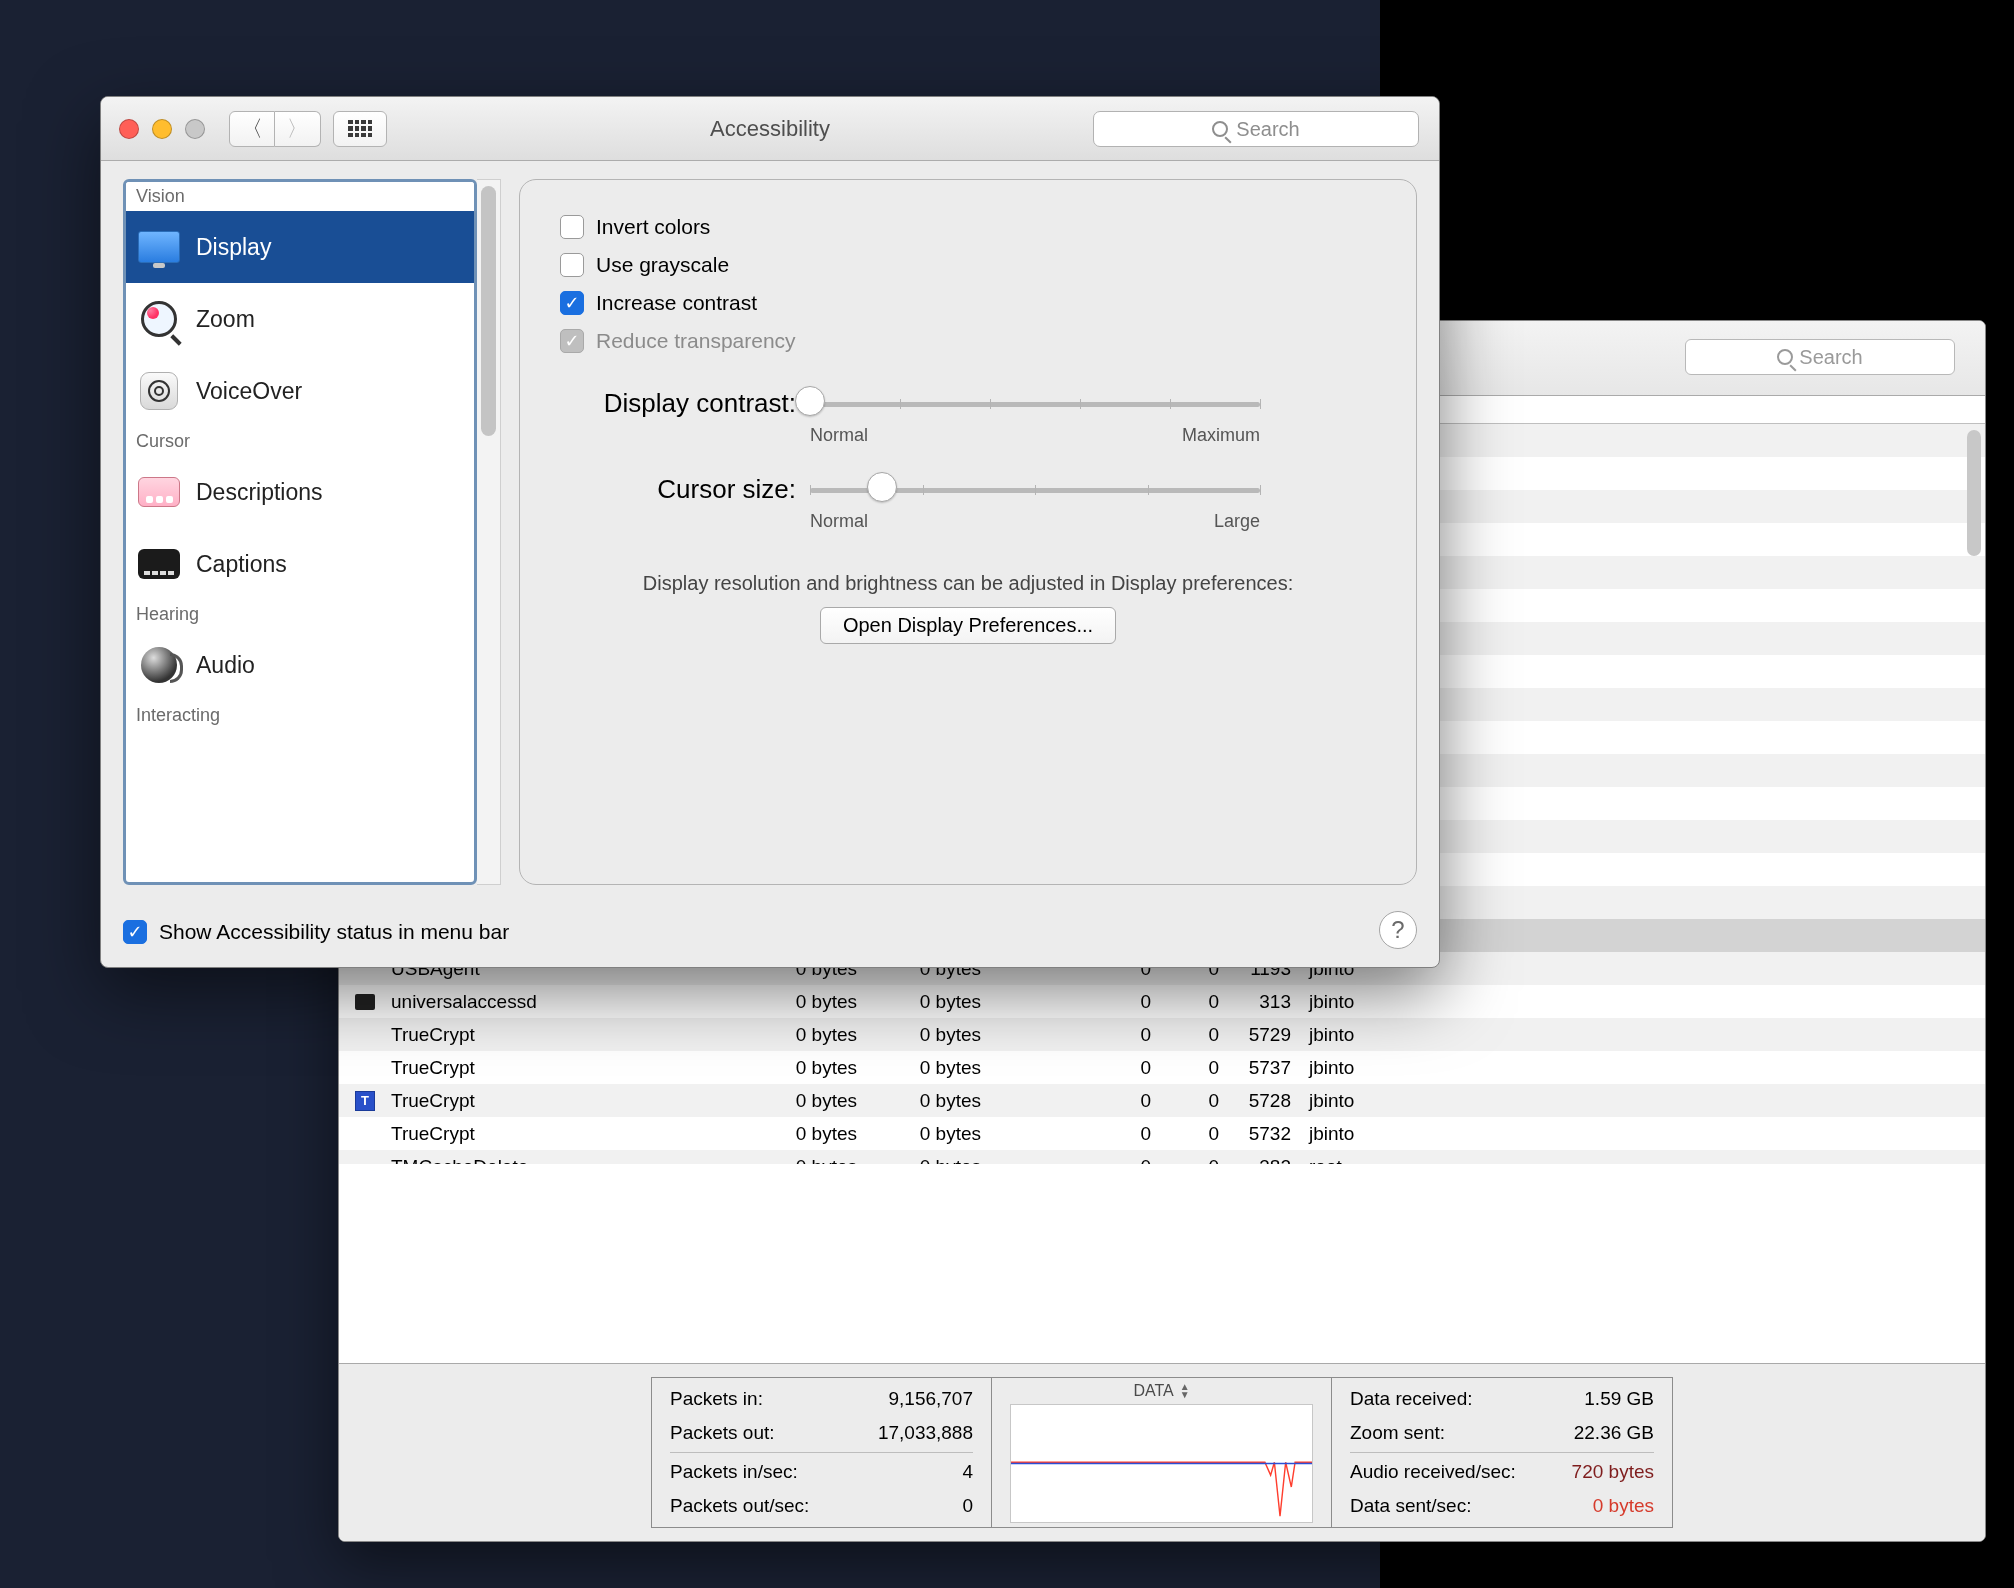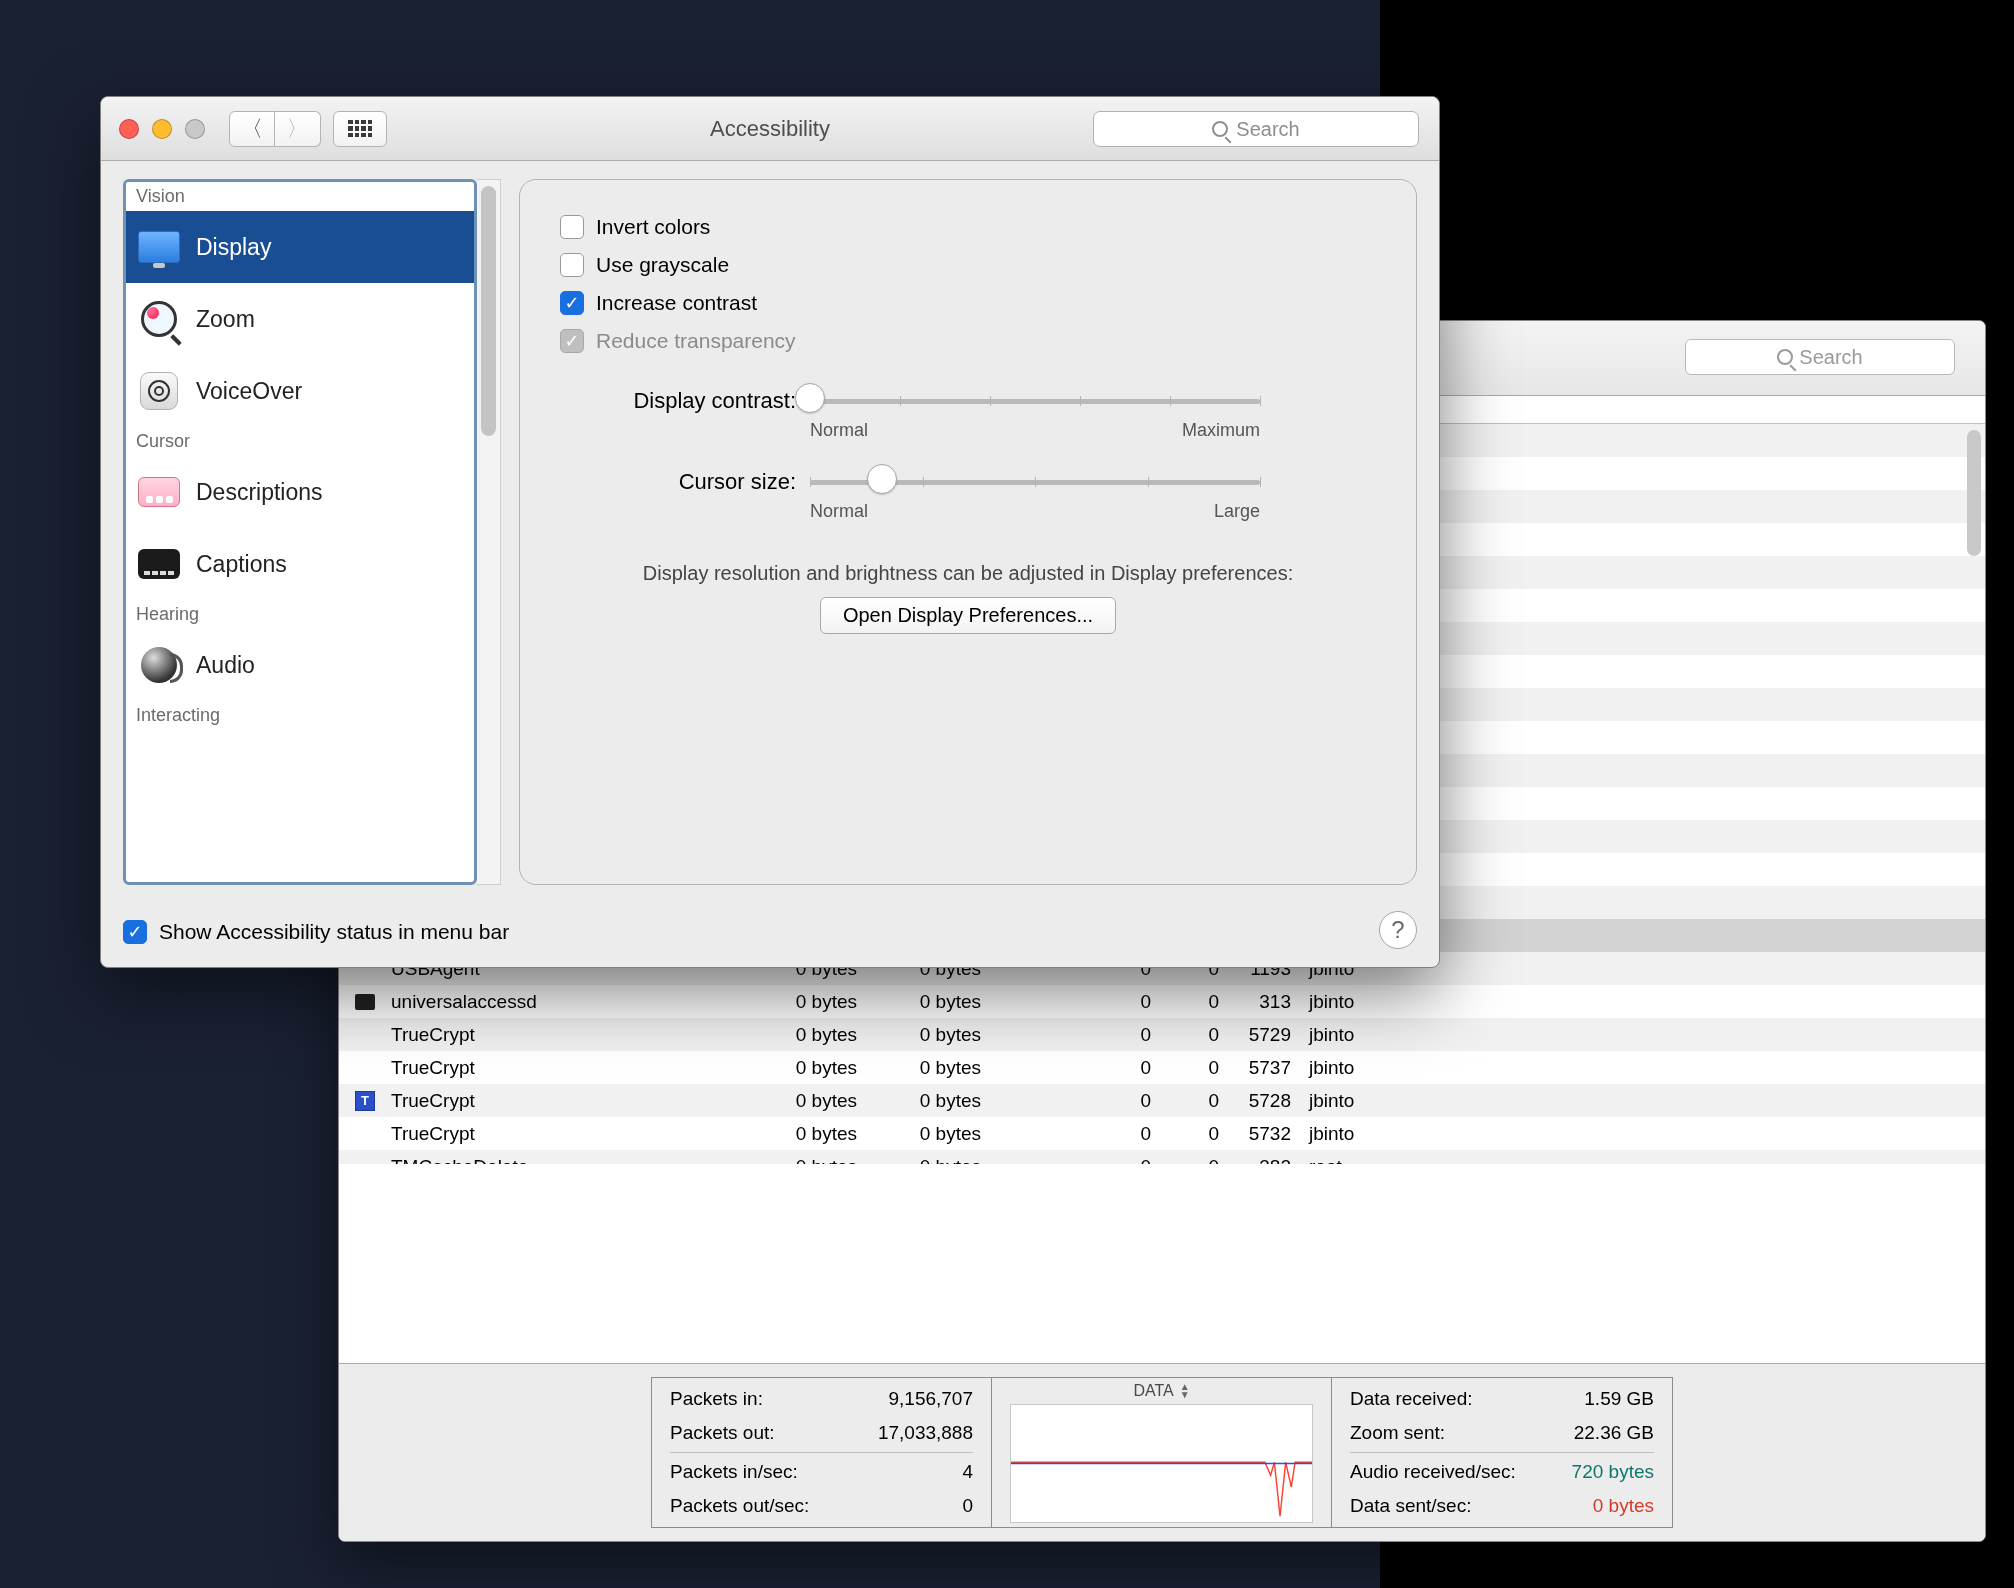--- a/index.html
+++ b/index.html
@@ -117,21 +117,21 @@
   .am-left .line, .am-right .line{
     display:flex; justify-content:space-between; height:34px; align-items:center;
   }
   .am-left, .am-mid { border-right:1px solid #8c8c8c; }
   .am-mid { width:340px; display:flex; flex-direction:column; align-items:center; padding:6px 8px 8px; }
   .am-mid-head { font-size:16px; color:#4a4a4a; display:flex; align-items:center; gap:6px; margin-bottom:4px;}
   .am-chart {
     width:100%; flex:1; border:1px solid #c7c7c7; background:#fff; position:relative; overflow:hidden;
   }
   .hr { height:1px; background:#bdbdbd; margin:2px 0; width:100%;}
-  .blue { color:#0f766e; }
+  .blue { color:#7f1d1d; }
   .red  { color:#d63a2b; }
 
   
   .prefwin {
     position: absolute;
     left: 100px;
     top: 96px;
     width: 1340px;
     height: 872px;
     background: #ececec;
@@ -203,21 +203,21 @@
   .chk { display:flex; align-items:center; gap:12px; height:38px; }
   .chkbox {
     width:24px; height:24px; border:1px solid #9a9a9a; border-radius:5px;
     background:#fff; display:flex; align-items:center; justify-content:center;
     font-size:18px; color:#fff;
   }
   .chkbox.on { background:#1a6fe0; border-color:#1a6fe0; }
   .chkbox.on.disabled { background:#bfbfbf; border-color:#a9a9a9;}
   .chk.disabled { color:#8b8b8b; }
   .formrow { display:flex; align-items:center; margin-top:28px; }
-  .formlabel { width:250px; text-align:right; padding-right:14px; font-size:22px; }
+  .formlabel { width:250px; text-align:right; padding-right:14px; font-size:26px; }
   .slider {
     width:450px; position:relative; height:20px;
   }
   .slider .track { position:absolute; left:0; right:0; top:8px; height:5px; background:#b9b9b9; border-radius:3px;}
   .slider .tick { position:absolute; top:5px; width:1px; height:10px; background:#b4b4b4;}
   .slider .knob {
     position:absolute; top:-8px; width:30px; height:30px; background:#fff;
     border:1px solid #a7a7a7; border-radius:50%; box-shadow:0 1px 2px rgba(0,0,0,.2);
     transform:translateX(-50%);
   }

